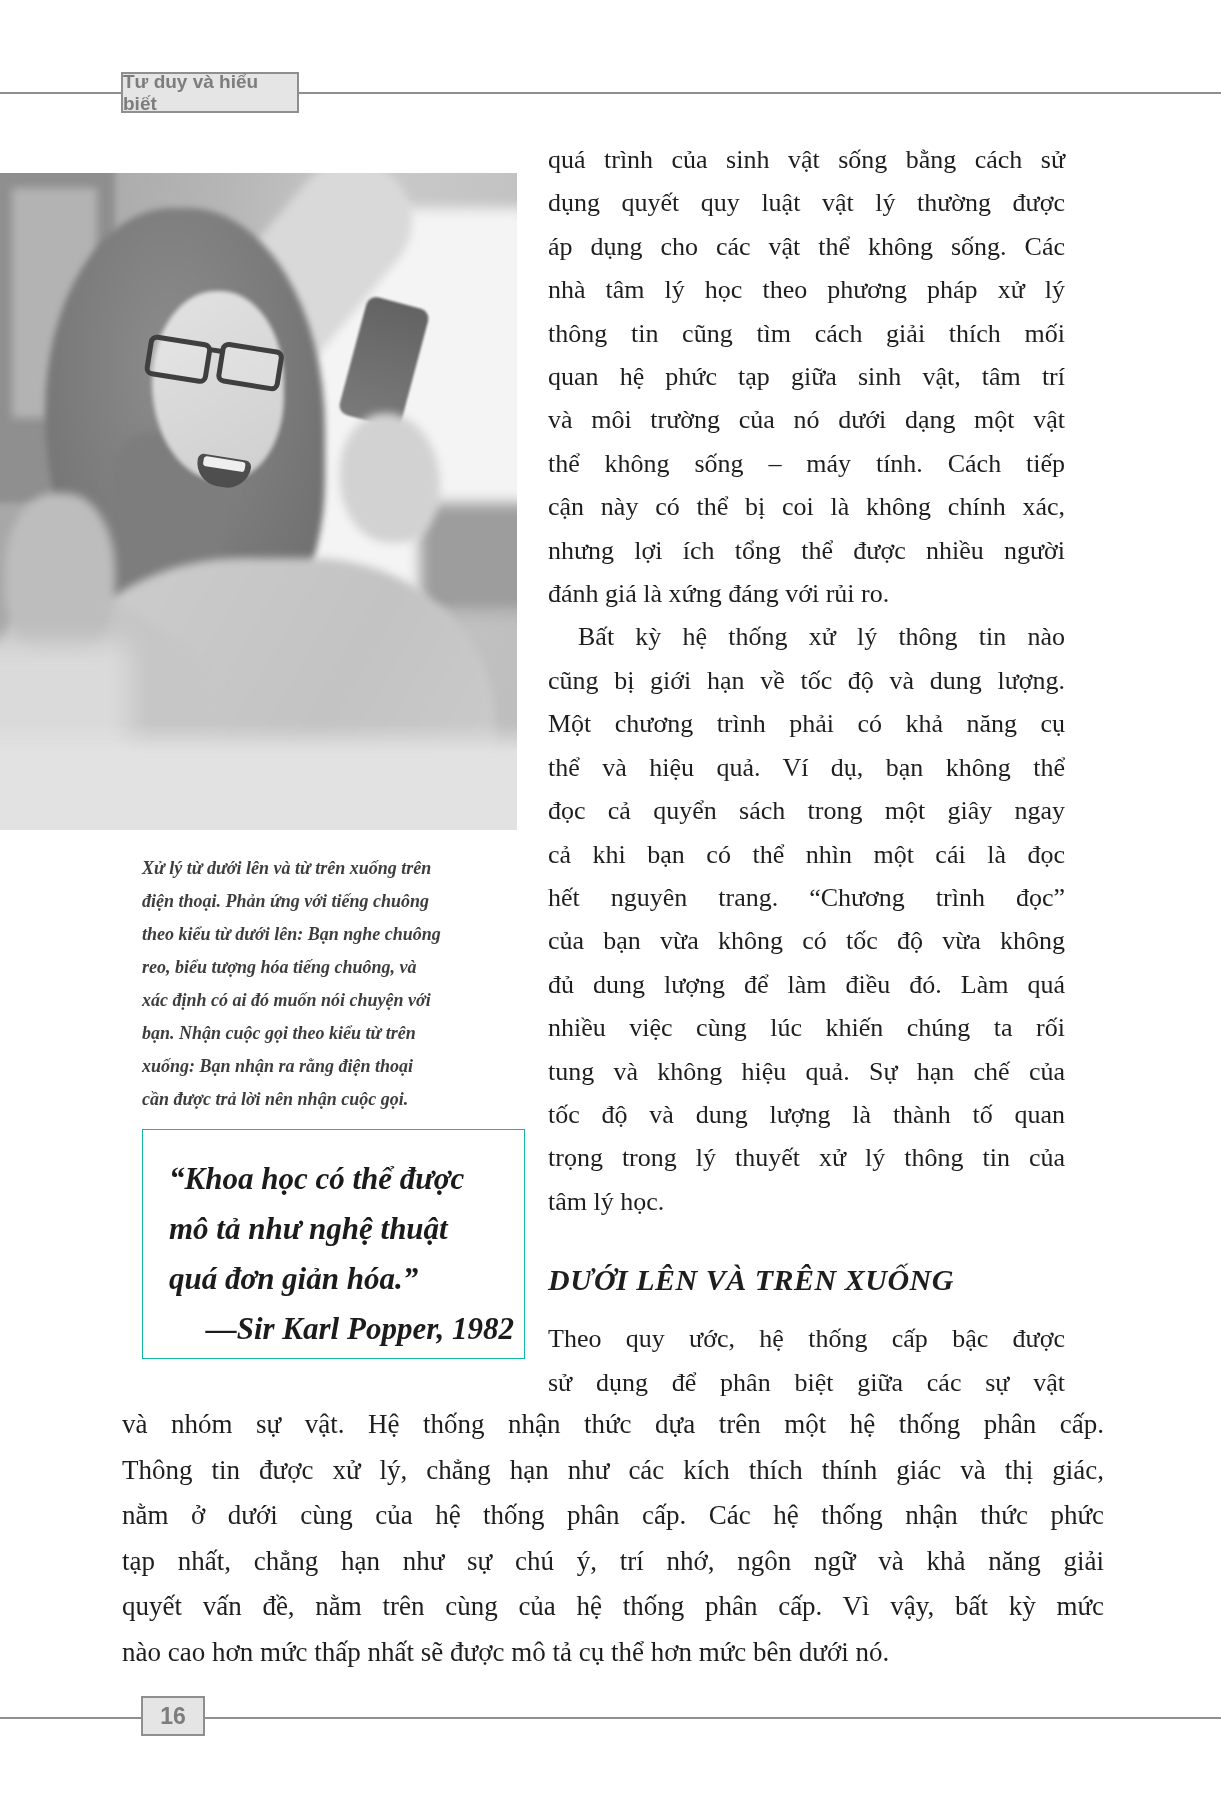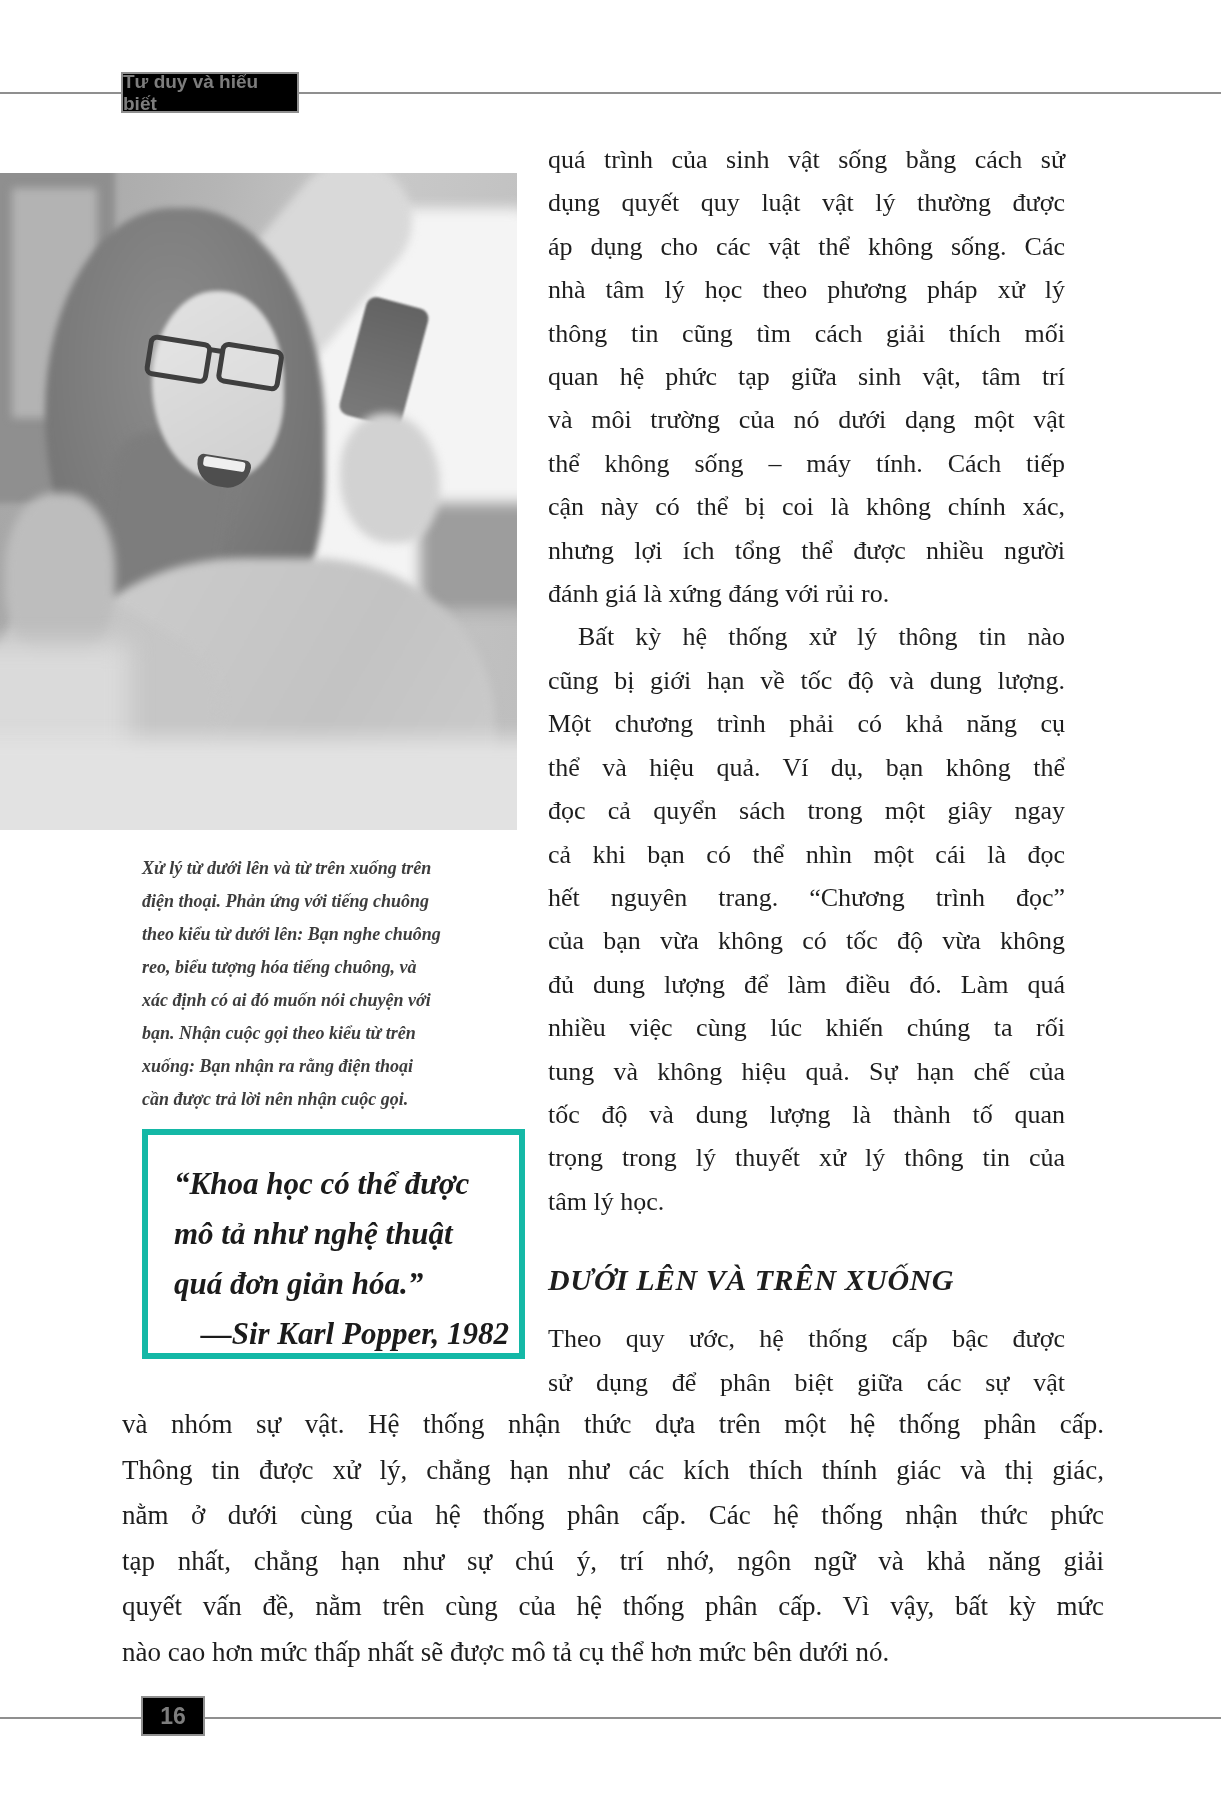--- a/index.html
+++ b/index.html
@@ -6,21 +6,21 @@
   .page{
     position:relative;width:1221px;height:1812px;background:#ffffff;
     margin:0 auto;overflow:hidden;
     font-family:"Liberation Serif","DejaVu Serif",serif;color:#1e1e1e;
   }
   
   .rule{position:absolute;left:0;width:100%;height:2px;background:#8f8f8f;}
   .rule.top{top:92px;}
   .rule.bottom{top:1717px;}
   .tagbox{
-    position:absolute;background:#000000;border:2px solid #8f8f8f;
+    position:absolute;background:#e5e5e5;border:2px solid #8f8f8f;
     display:flex;align-items:center;justify-content:center;
     font-family:"Liberation Sans","DejaVu Sans",sans-serif;font-weight:bold;color:#7d7d7d;
     z-index:3;box-sizing:border-box;
   }
   .tagbox.header{left:121px;top:72px;width:178px;height:41px;font-size:19px;}
   .tagbox.footer{left:141px;top:1696px;width:64px;height:40px;font-size:23px;}
   
   .photo{position:absolute;left:0;top:173px;width:517px;height:657px;overflow:hidden;
     background:linear-gradient(100deg,#a2a2a2 0%,#b5b5b5 35%,#c9c9c9 60%,#bdbdbd 100%);}
   .photo div{position:absolute;}
@@ -47,21 +47,21 @@
   .ph-lefthand{left:5px;top:320px;width:110px;height:170px;background:#bdbdbd;border-radius:45%;filter:blur(5px);}
   .ph-cornerlight{left:-40px;top:470px;width:170px;height:210px;background:#dadada;filter:blur(12px);}
   .ph-foreground{left:-25px;top:565px;width:580px;height:130px;background:#e2e2e2;filter:blur(10px);}
   
   .caption{position:absolute;left:142px;top:852px;width:345px;
     font-family:Liberation Serif, serif;font-weight:bold;font-style:italic;
     font-size:18px;line-height:33px;color:#3d3d3d;}
   .cap-line{white-space:nowrap;}
   
   .quotebox{position:absolute;left:142px;top:1129px;width:383px;height:230px;box-sizing:border-box;
-    border:6px solid #14b8a6;padding:24px 10px 0 26px;background:#fff;
+    border:1px solid #14b8a6;padding:24px 10px 0 26px;background:#fff;
     font-weight:bold;font-style:italic;font-size:31px;line-height:50px;color:#1b1b1b;}
   .quote-attr{text-indent:8px;text-align:right;}
   
   .col-right{position:absolute;left:548px;top:138px;width:517px;font-size:26px;line-height:43.4px;}
   .jpara .line{text-align:justify;text-align-last:justify;}
   .jpara .line:last-child{text-align-last:left;}
   .jpara.cont .line:last-child{text-align-last:justify;}
   .jpara.indent-first .line:first-child{text-indent:30px;}
   .section-heading{margin:38px 0 18px 0;font-size:30px;font-weight:bold;letter-spacing:.5px;line-height:38px;font-style:italic;}
   .bottom-para{position:absolute;left:122px;top:1402px;width:982px;font-size:27px;line-height:45.6px;}

